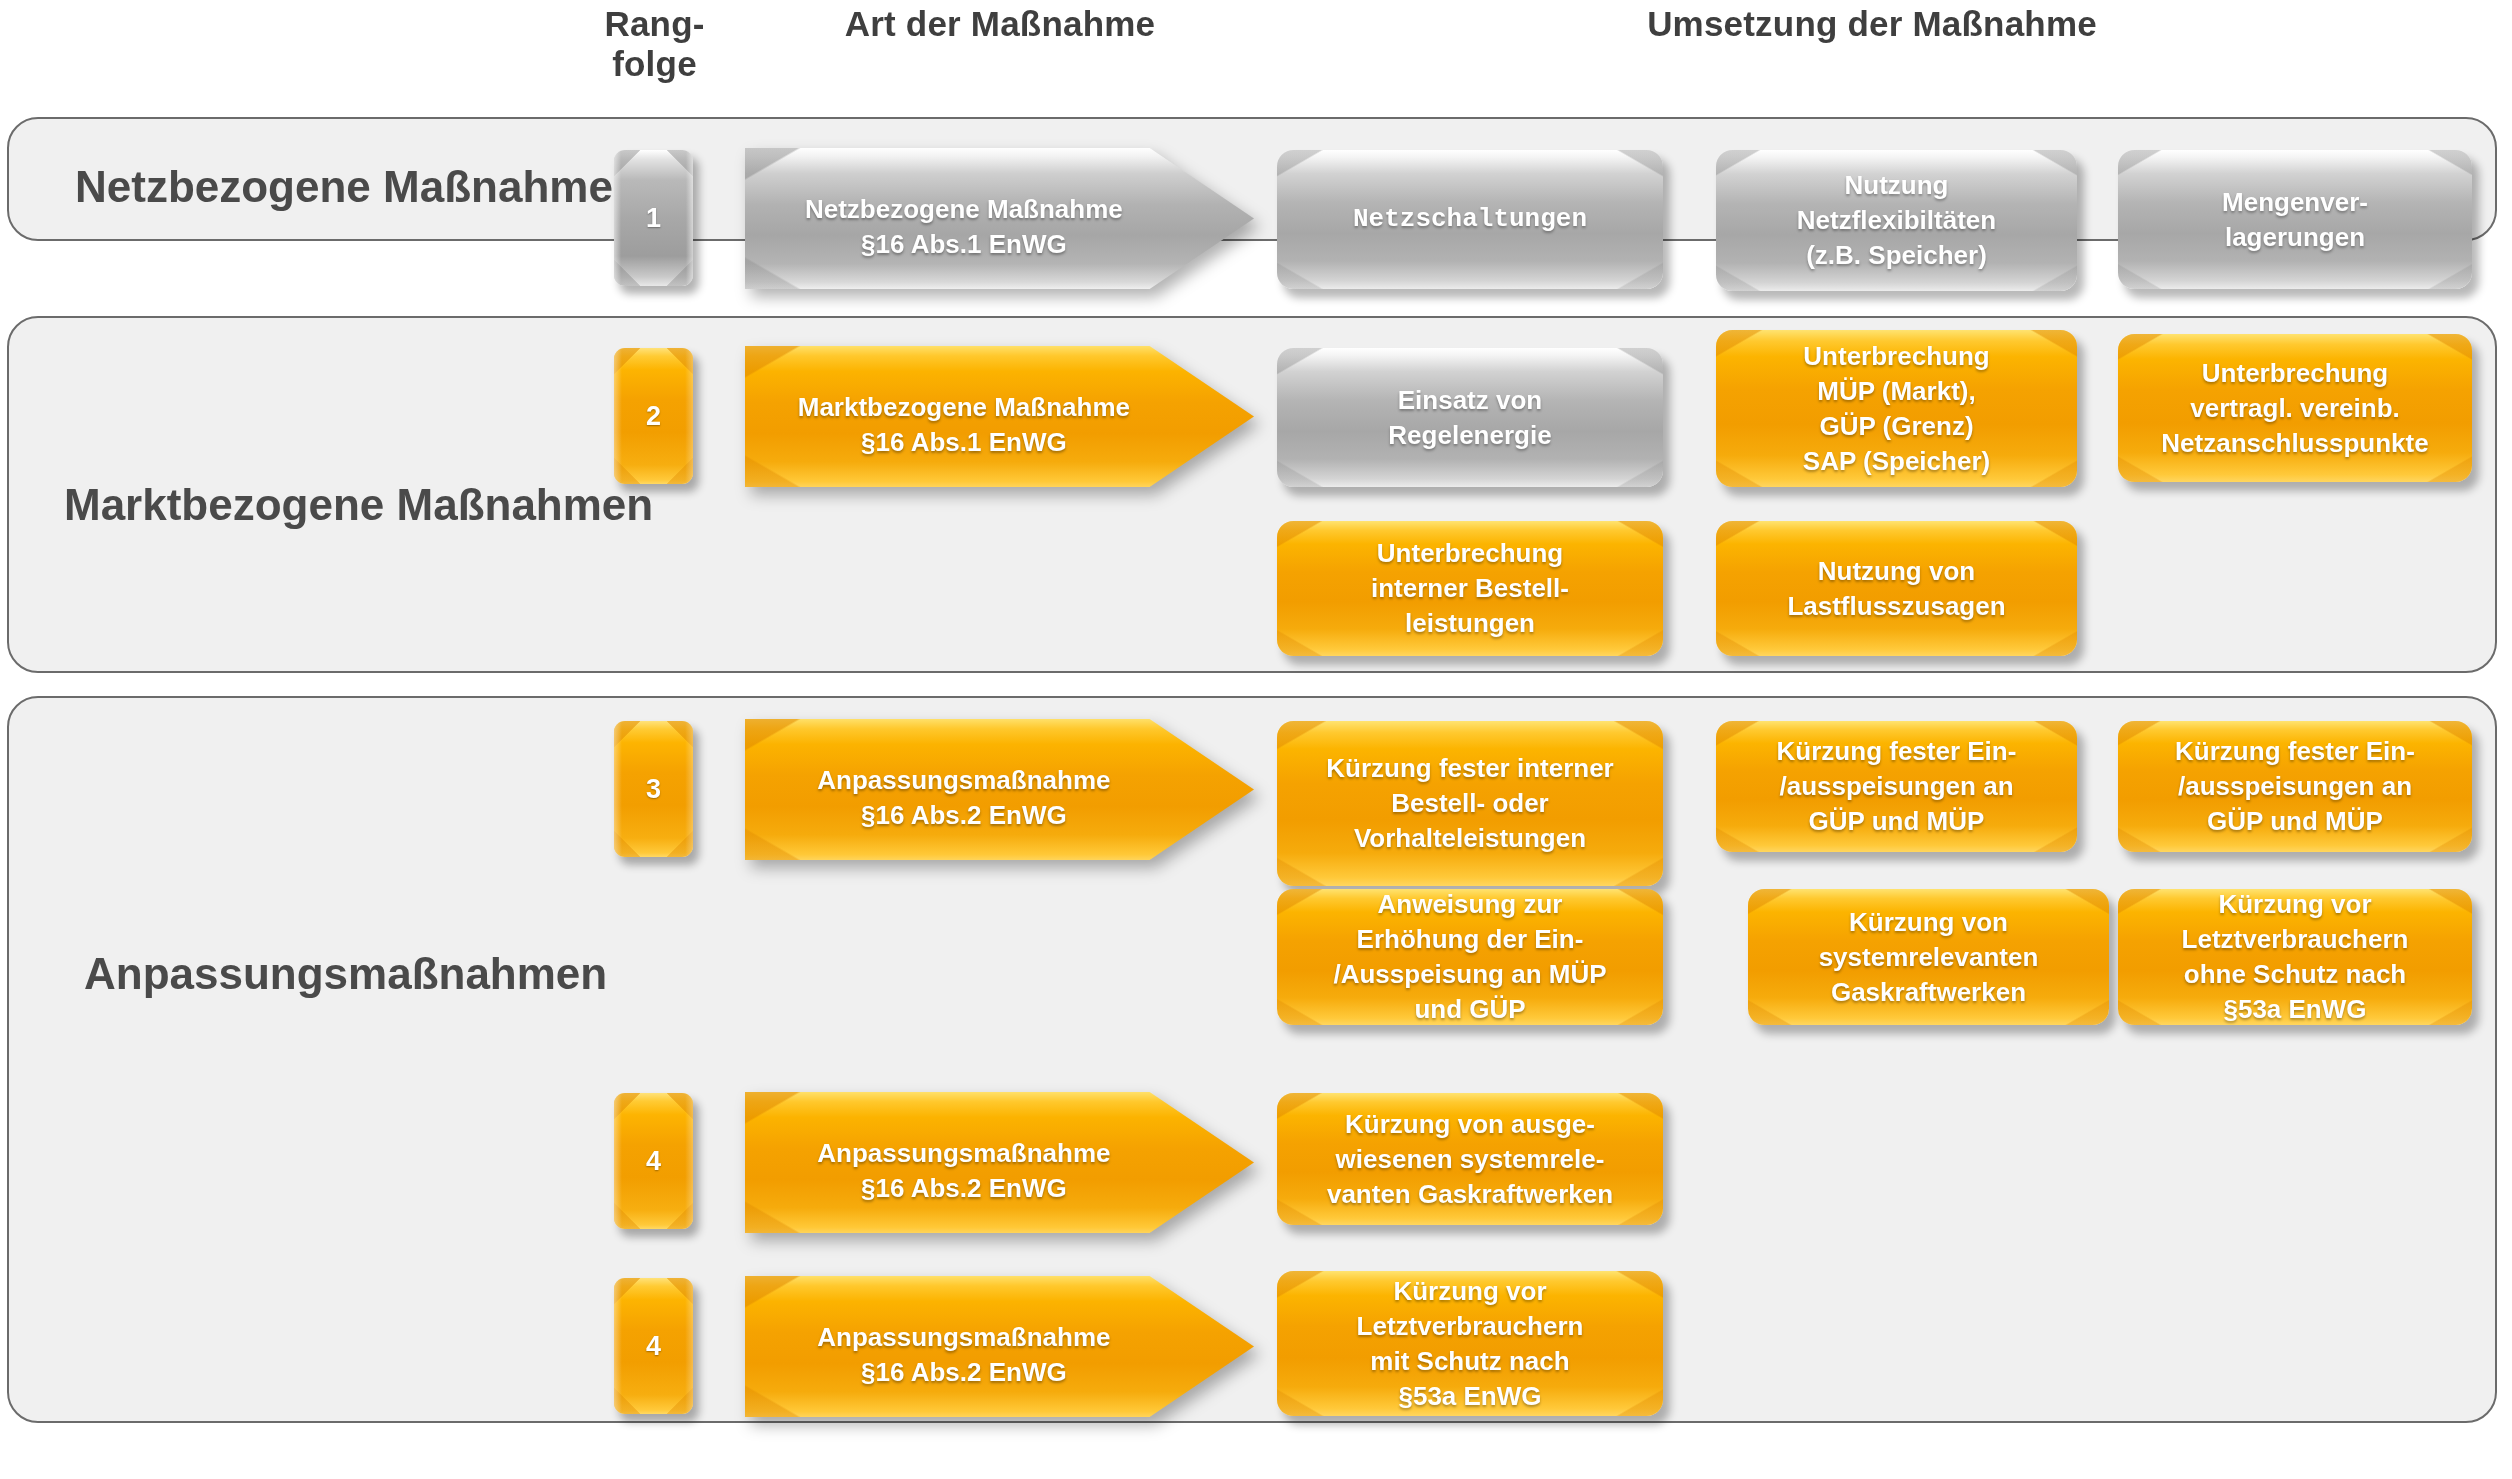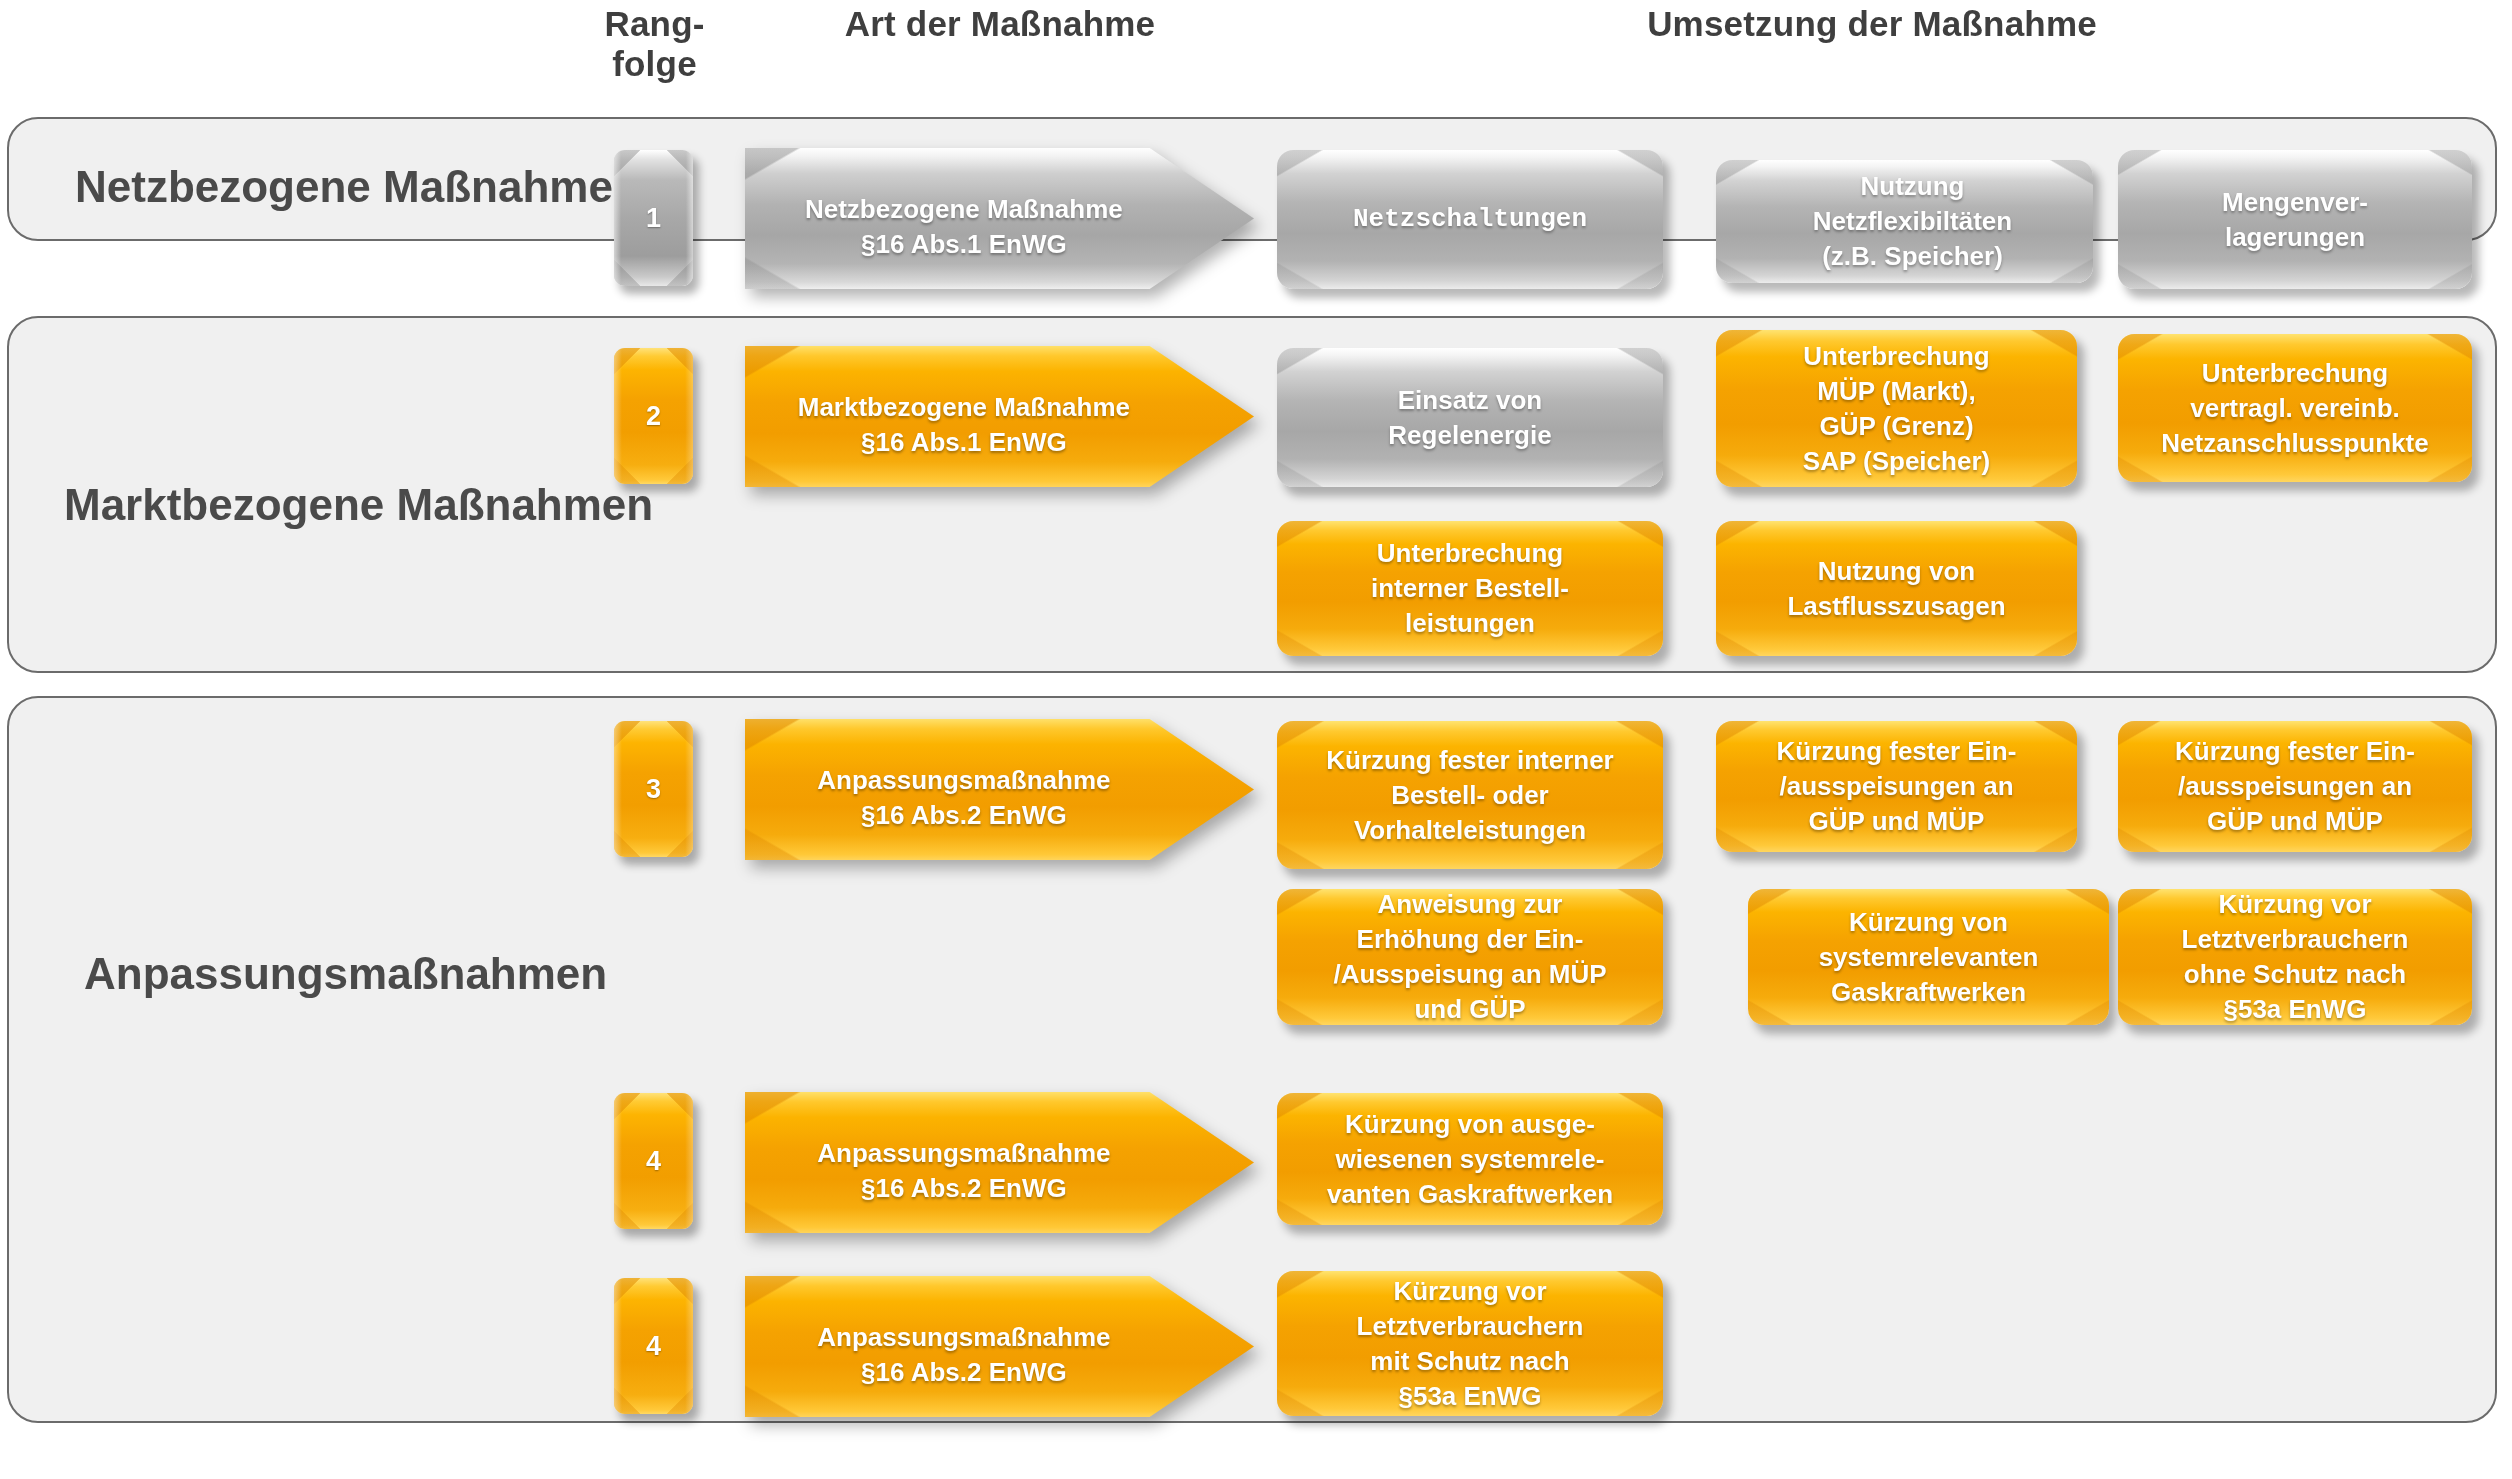--- a/index.html
+++ b/index.html
@@ -147,21 +147,21 @@
     <div class="shape a-gshade"></div>
     <div class="txt">Netzbezogene Maßnahme
 §16 Abs.1 EnWG</div>
   </div>
 
   <div class="mbox" style="left:1277px;top:150px;width:386px;height:139px;font-family:Liberation Mono, monospace;">
     <div class="fc m-gface"></div>
     <div class="fc m-gshade"></div>
     <span class="txt">Netzschaltungen</span>
   </div>
-  <div class="mbox" style="left:1716px;top:160px;width:361px;height:123px;padding-left:16px;">
+  <div class="mbox" style="left:1716px;top:150px;width:361px;height:141px;">
     <div class="fc m-gface"></div>
     <div class="fc m-gshade"></div>
     <span class="txt">Nutzung
 Netzflexibiltäten
 (z.B. Speicher)</span>
   </div>
   <div class="mbox" style="left:2118px;top:150px;width:354px;height:139px;">
     <div class="fc m-gface"></div>
     <div class="fc m-gshade"></div>
     <span class="txt">Mengenver-
@@ -227,21 +227,21 @@
     <div class="bev o-chev"></div>
     <div class="bev o-side"></div>
     <span class="num">3</span>
   </div>
   <div class="arrow" style="left:745px;top:719px;width:509px;height:141px;">
     <div class="shape a-oface"></div>
     <div class="shape a-oshade"></div>
     <div class="txt">Anpassungsmaßnahme
 §16 Abs.2 EnWG</div>
   </div>
-  <div class="mbox" style="left:1277px;top:721px;width:386px;height:148px;">
+  <div class="mbox" style="left:1277px;top:721px;width:386px;height:165px;">
     <div class="fc m-oface"></div>
     <div class="fc m-oshade"></div>
     <span class="txt">Kürzung fester interner
 Bestell- oder
 Vorhalteleistungen</span>
   </div>
   <div class="mbox" style="left:1716px;top:721px;width:361px;height:131px;">
     <div class="fc m-oface"></div>
     <div class="fc m-oshade"></div>
     <span class="txt">Kürzung fester Ein-

